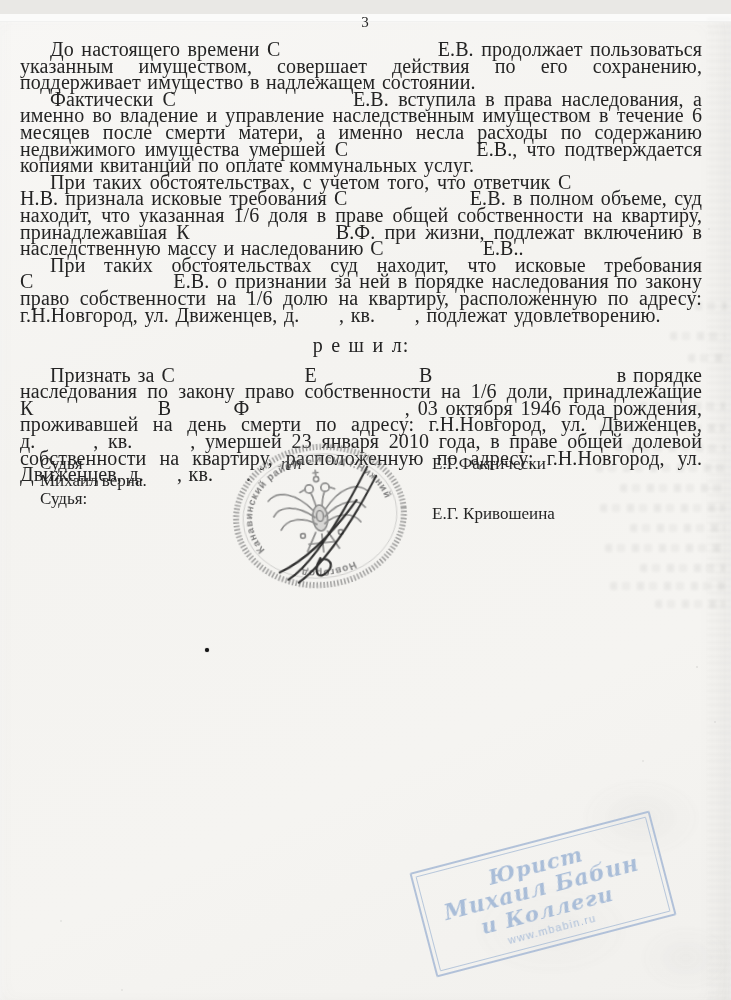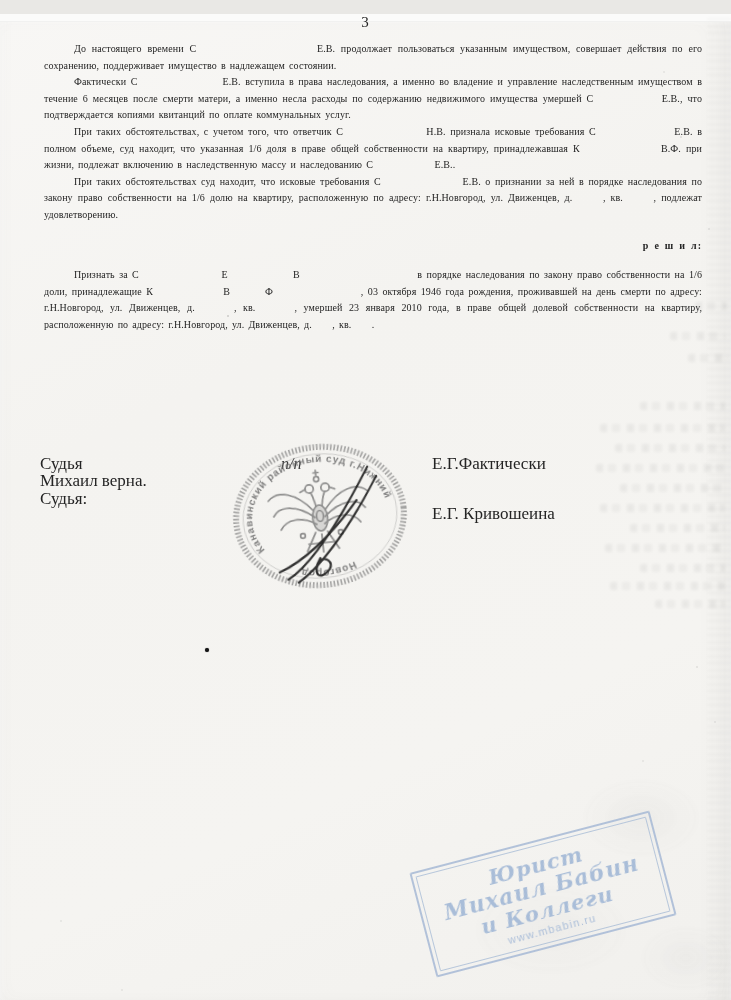--- a/index.html
+++ b/index.html
@@ -20,29 +20,29 @@
     background:#fbfbfa; border-bottom:1px solid rgba(0,0,0,.04);
   }
 
   .page-number {
     margin:14px 0 0 0; text-align:center;
     font-size:15px; letter-spacing:1px;
     filter:blur(.25px);
   }
 
   .body-text {
-    margin:10px 0 10px 0; padding:0 29px 0 44px;
-    font-size:10px; line-height:16.6px;
+    margin:10px 0 10px 0; padding:0 29px 0 20px;
+    font-size:20px; line-height:16.6px;
     text-align:justify; word-spacing:1.5px; letter-spacing:.1px;
     filter:blur(.28px);
   }
   .body-text p { margin:0; text-indent:30px; }
   .resolution {
-    text-align:right; text-indent:0 !important;
-    margin:14px 0 13px 0 !important; letter-spacing:1px;font-weight:bold;
+    text-align:center; text-indent:0 !important;
+    margin:14px 0 13px 0 !important; letter-spacing:1px;
   }
 
   
   .sig { position:absolute; font-size:17px; filter:blur(.28px); white-space:nowrap; }
   .pp-mark { position:absolute; left:281px; top:441px; font-size:16px; color:#3a3a3a; filter:blur(.3px);font-style:italic; }
 
   
   .stamp { position:absolute; left:224px; top:424px; width:196px; height:156px; }
 
   

